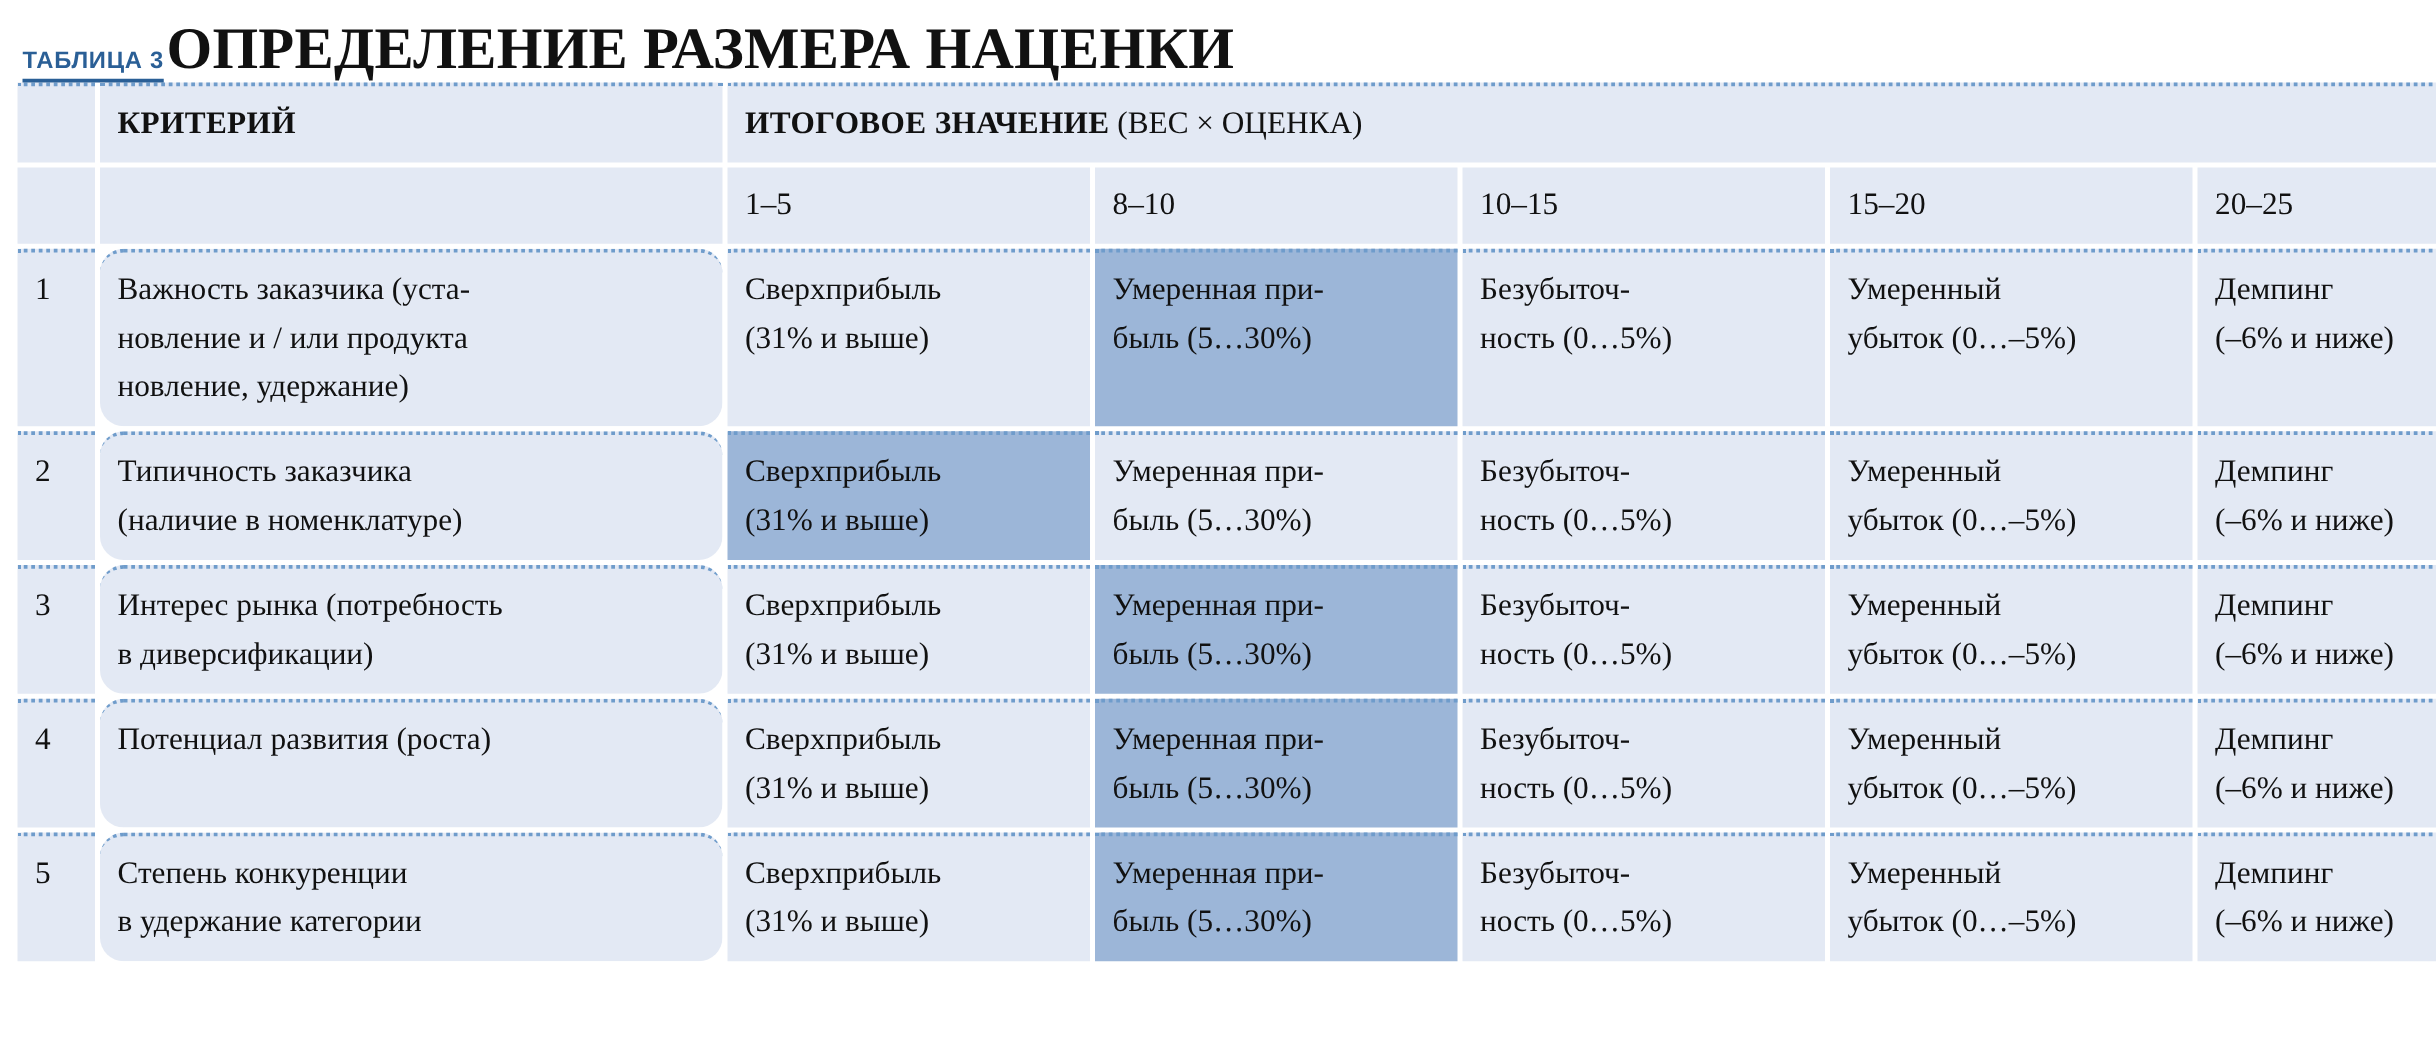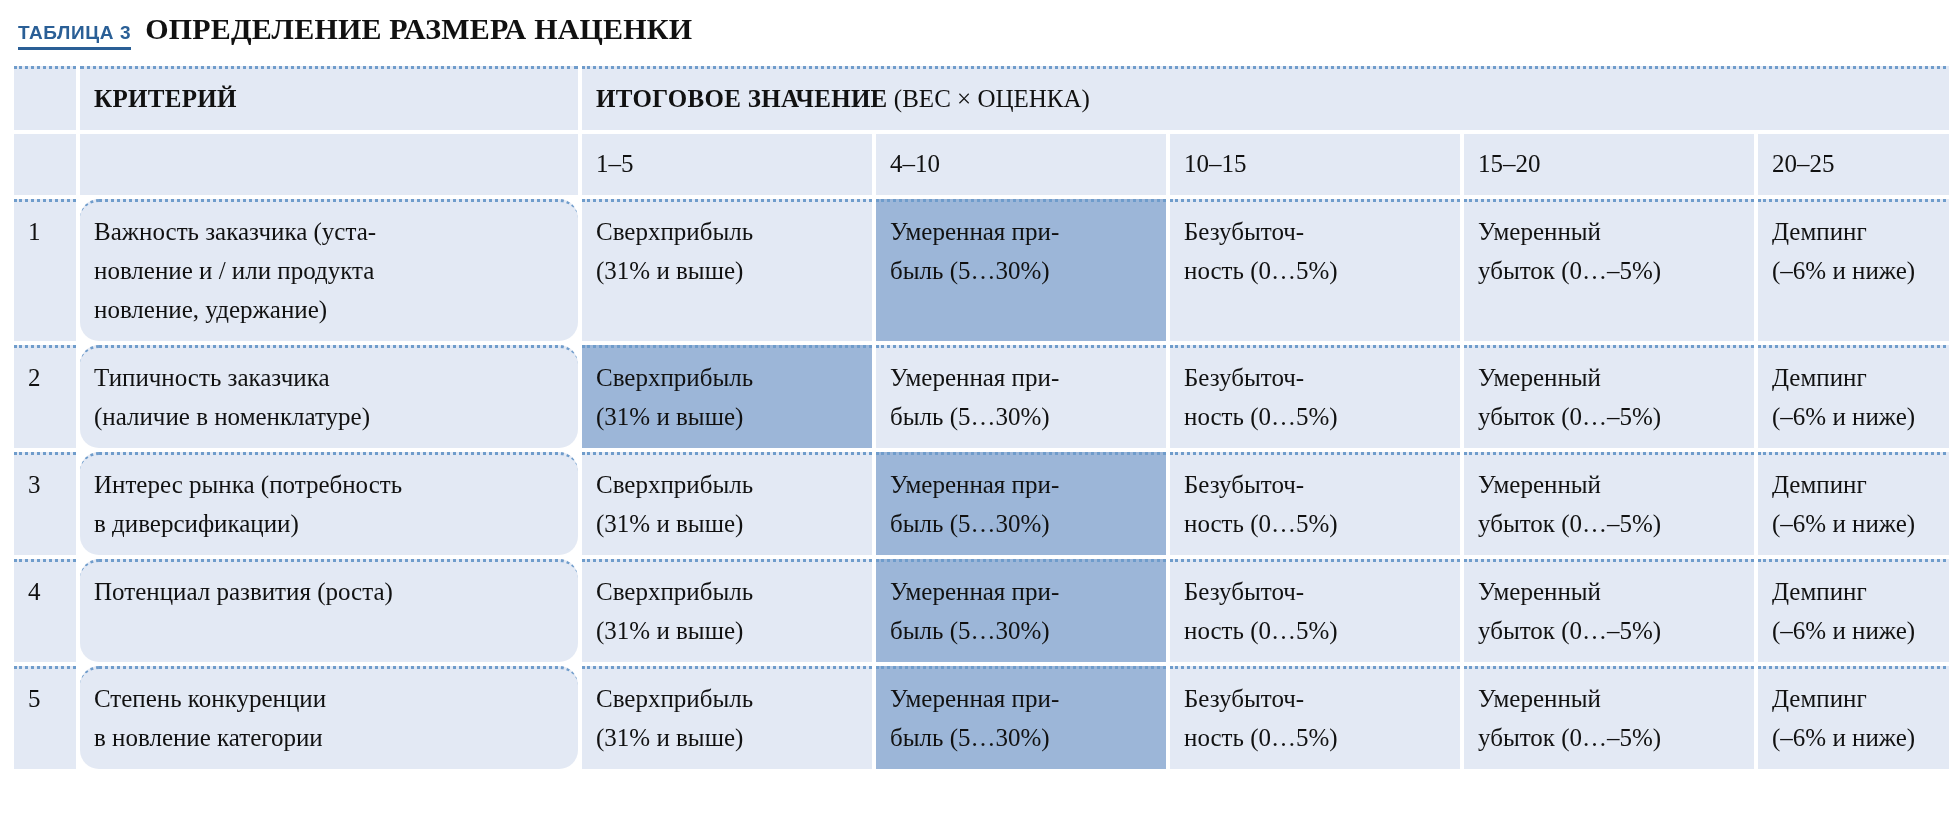--- a/index.html
+++ b/index.html
@@ -20,41 +20,41 @@
     width: 1949px;
     height: 840px;
     box-sizing: border-box;
     padding: 0 14px;
   }
 
   
   .title-row {
     display: flex;
     align-items: baseline;
-    gap: 14px;
+    gap: 2px;
     padding-top: 12px;
     padding-left: 4px;
     height: 62px;
     box-sizing: border-box;
   }
   .table-label {
     font-family: "Liberation Sans", sans-serif;
     font-weight: bold;
     font-size: 19px;
     letter-spacing: 0.6px;
     color: #2a5f96;
     border-bottom: 3px solid #2a5f96;
     padding-bottom: 5px;
     line-height: 1;
     white-space: nowrap;
   }
   .title-text {
     font-family: "Liberation Serif", serif;
     font-weight: bold;
-    font-size: 30px;
+    font-size: 47px;
     letter-spacing: 0.2px;
     color: #111111;
     white-space: nowrap;
   }
 
   
   .tbl {
     border-collapse: separate;
     border-spacing: 4px 4px;
     width: 1921px;
@@ -149,21 +149,21 @@
     <tbody id="tbody">
         <tr class="hdr-row-top">
           <td class="hdr-num"></td>
           <td class="hdr-crit"><span class="lbl">КРИТЕРИЙ</span></td>
           <td class="hdr-total" colspan="5"><span class="lbl">ИТОГОВОЕ ЗНАЧЕНИЕ</span> <span class="paren">(ВЕС × ОЦЕНКА)</span></td>
         </tr>
         <tr>
           <td class="hdr-sub-num"></td>
           <td class="hdr-crit"></td>
           <td class="hdr-sub">1–5</td>
-          <td class="hdr-sub">4–10</td>
+          <td class="hdr-sub">8–10</td>
           <td class="hdr-sub">10–15</td>
           <td class="hdr-sub">15–20</td>
           <td class="hdr-sub">20–25</td>
         </tr>
         <tr class="sep">
           <td class="num-cell">1</td>
           <td class="crit-cell two-line">
             <span>Важность заказчика (уста-</span>
             <span>новление и / или продукта</span>
             <span>новление, удержание)</span>
@@ -267,21 +267,21 @@
           </td>
           <td class="val-cell two-line">
             <span>Демпинг</span>
             <span>(–6% и ниже)</span>
           </td>
         </tr>
         <tr class="sep">
           <td class="num-cell">5</td>
           <td class="crit-cell two-line">
             <span>Степень конкуренции</span>
-            <span>в новление категории</span>
+            <span>в удержание категории</span>
           </td>
           <td class="val-cell two-line">
             <span>Сверхприбыль</span>
             <span>(31% и выше)</span>
           </td>
           <td class="val-cell two-line hl">
             <span>Умеренная при-</span>
             <span>быль (5…30%)</span>
           </td>
           <td class="val-cell two-line">

